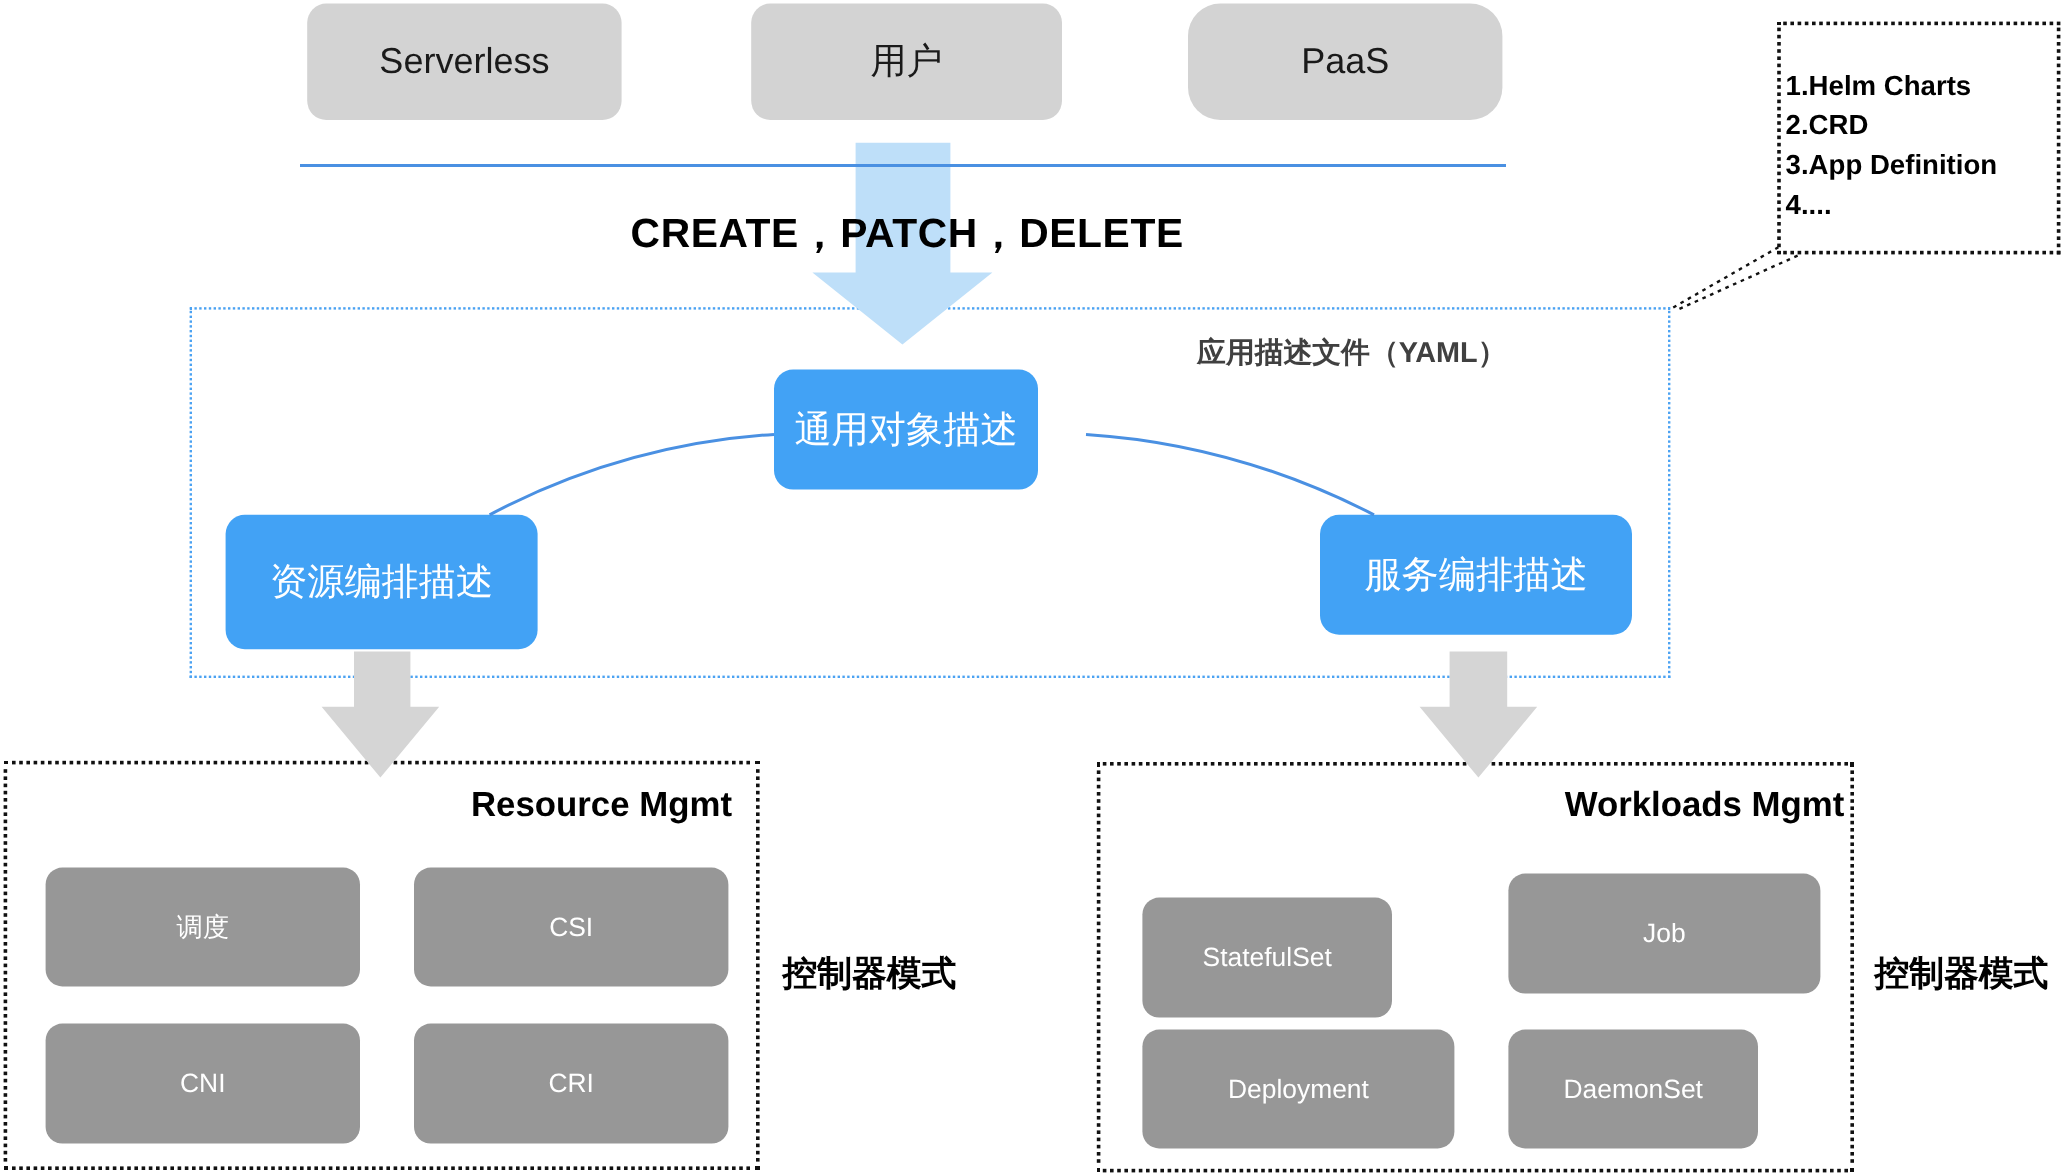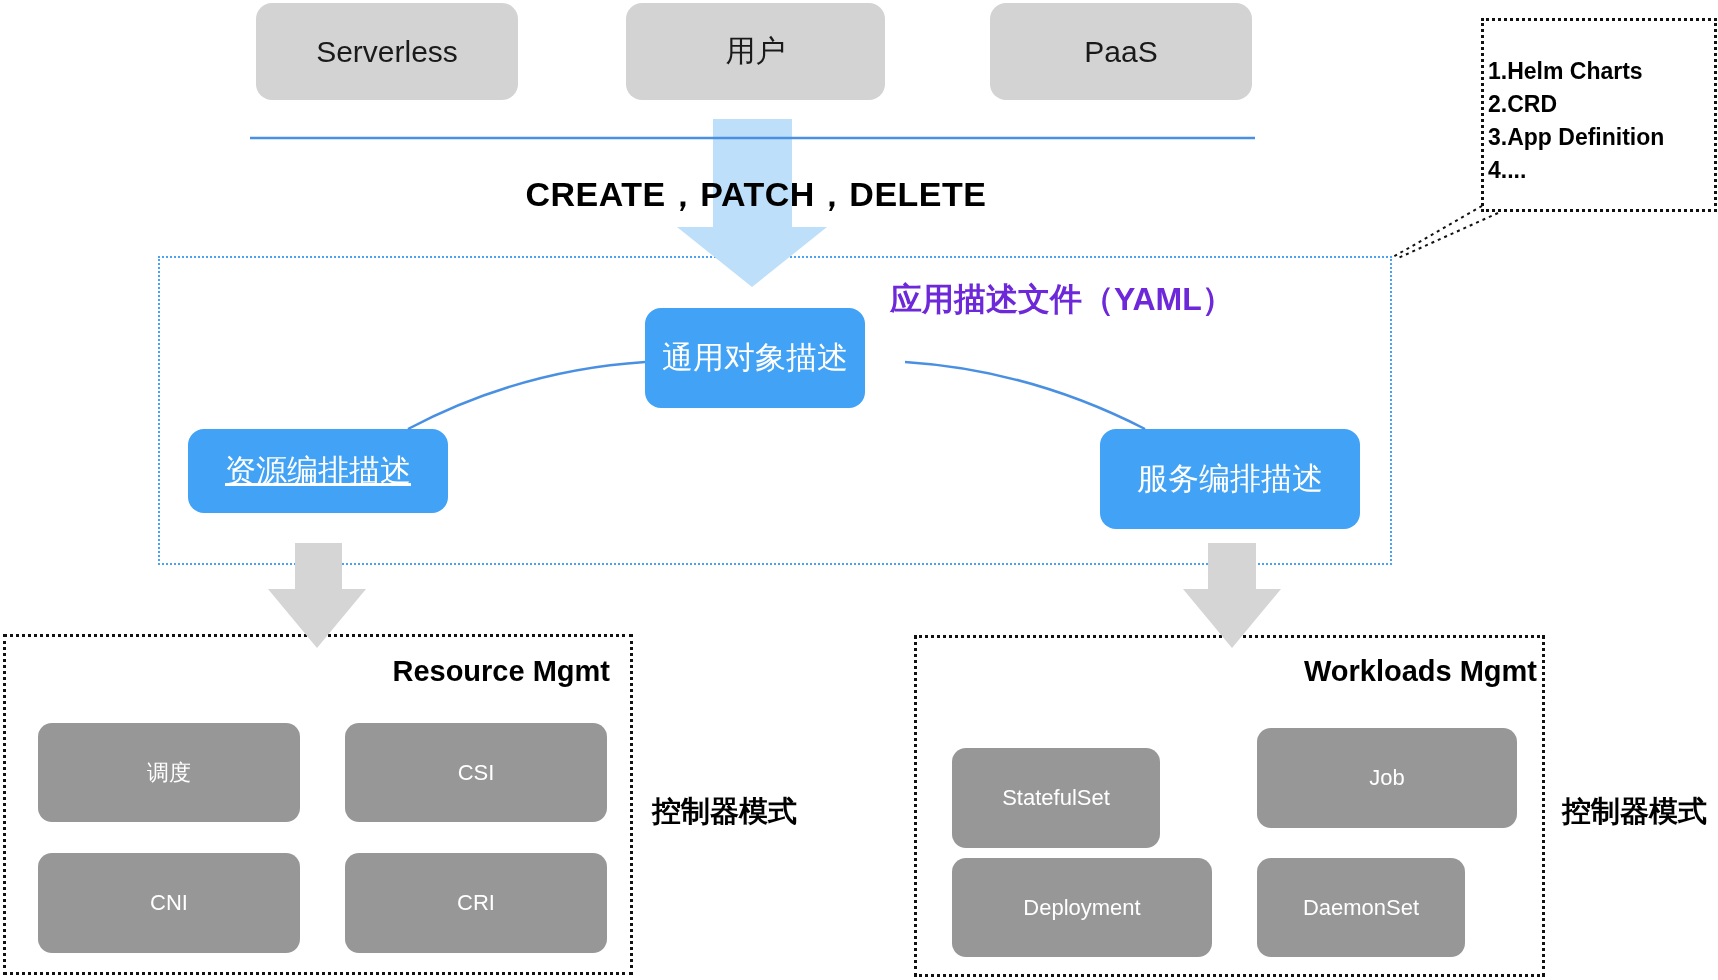--- a/index.html
+++ b/index.html
@@ -41,22 +41,22 @@
     border-radius:14px;
   }
   .yaml-rect{
     position:absolute;left:158px;top:256px;
     width:1234px;height:309px;
     border:2px dotted var(--blue-dotted);
     box-sizing:border-box;
   }
   .yaml-title{
     position:absolute;left:890px;top:278px;width:473px;
-    text-align:left;
-    font-size:32px;font-weight:700;color:#6d28d9;
+    text-align:center;
+    font-size:24px;font-weight:700;color:#404040;
     white-space:nowrap;
   }
   .api-label{
     position:absolute;left:456px;top:172px;width:600px;
     text-align:center;
     font-size:34px;font-weight:700;color:#000;
     letter-spacing:0.5px;white-space:nowrap;
   }
   .dotted-box{
     position:absolute;
@@ -95,31 +95,31 @@
 <body>
 
 <div class="canvas">
 
   <div class="node gray-node" style="left:256px;top:3px;width:262px;height:97px;">
     <span>Serverless</span>
   </div>
   <div class="node gray-node" style="left:626px;top:3px;width:259px;height:97px;">
     <span>用户</span>
   </div>
-  <div class="node gray-node" style="left:990px;top:3px;width:262px;height:97px;">
+  <div class="node gray-node" style="left:990px;top:3px;width:262px;height:97px;border-radius:27px;">
     <span>PaaS</span>
   </div>
 
   <div class="yaml-rect"></div>
   <div class="yaml-title">应用描述文件（YAML）</div>
 
   <div class="node blue-node" style="left:645px;top:308px;width:220px;height:100px;">
     <span>通用对象描述</span>
   </div>
-  <div class="node blue-node" style="left:188px;top:429px;width:260px;height:84px;text-decoration:underline;">
+  <div class="node blue-node" style="left:188px;top:429px;width:260px;height:112px;">
     <span>资源编排描述</span>
   </div>
   <div class="node blue-node" style="left:1100px;top:429px;width:260px;height:100px;">
     <span>服务编排描述</span>
   </div>
 
   <div class="callout">
     <div class="callout-line">1.Helm Charts</div>
     <div class="callout-line">2.CRD</div>
     <div class="callout-line">3.App Definition</div>

